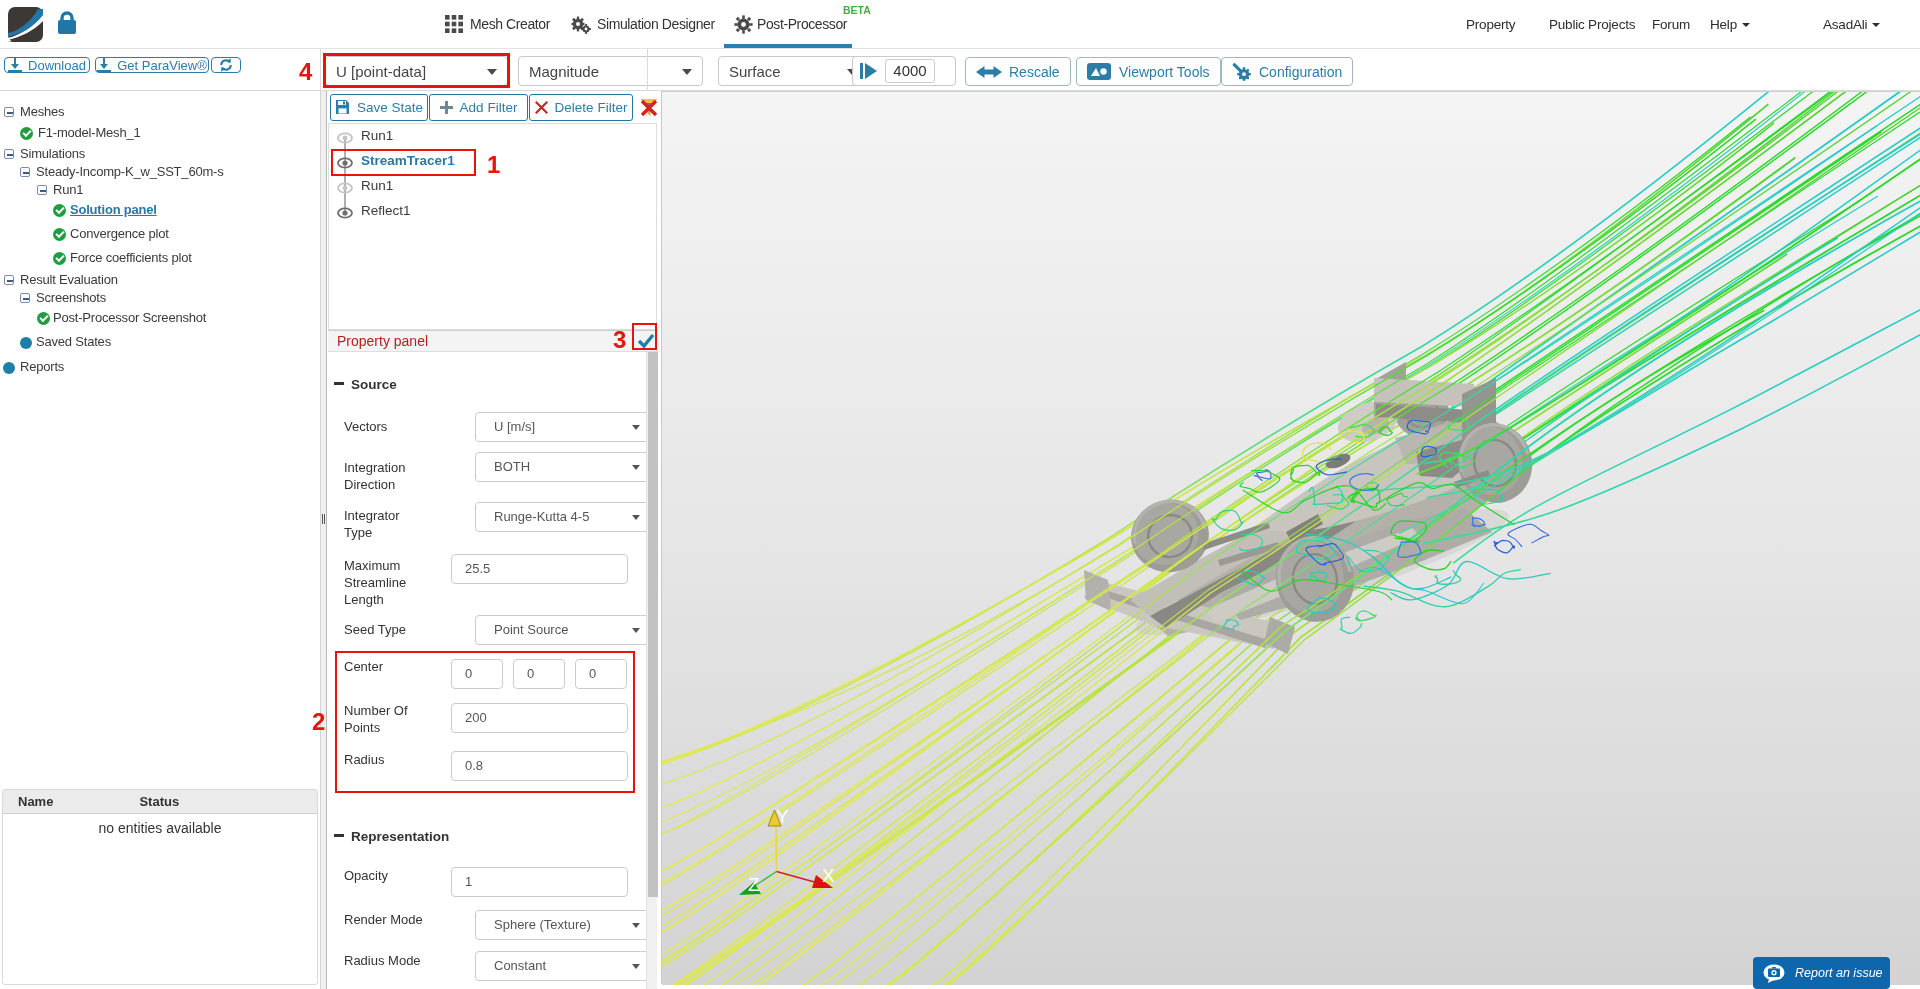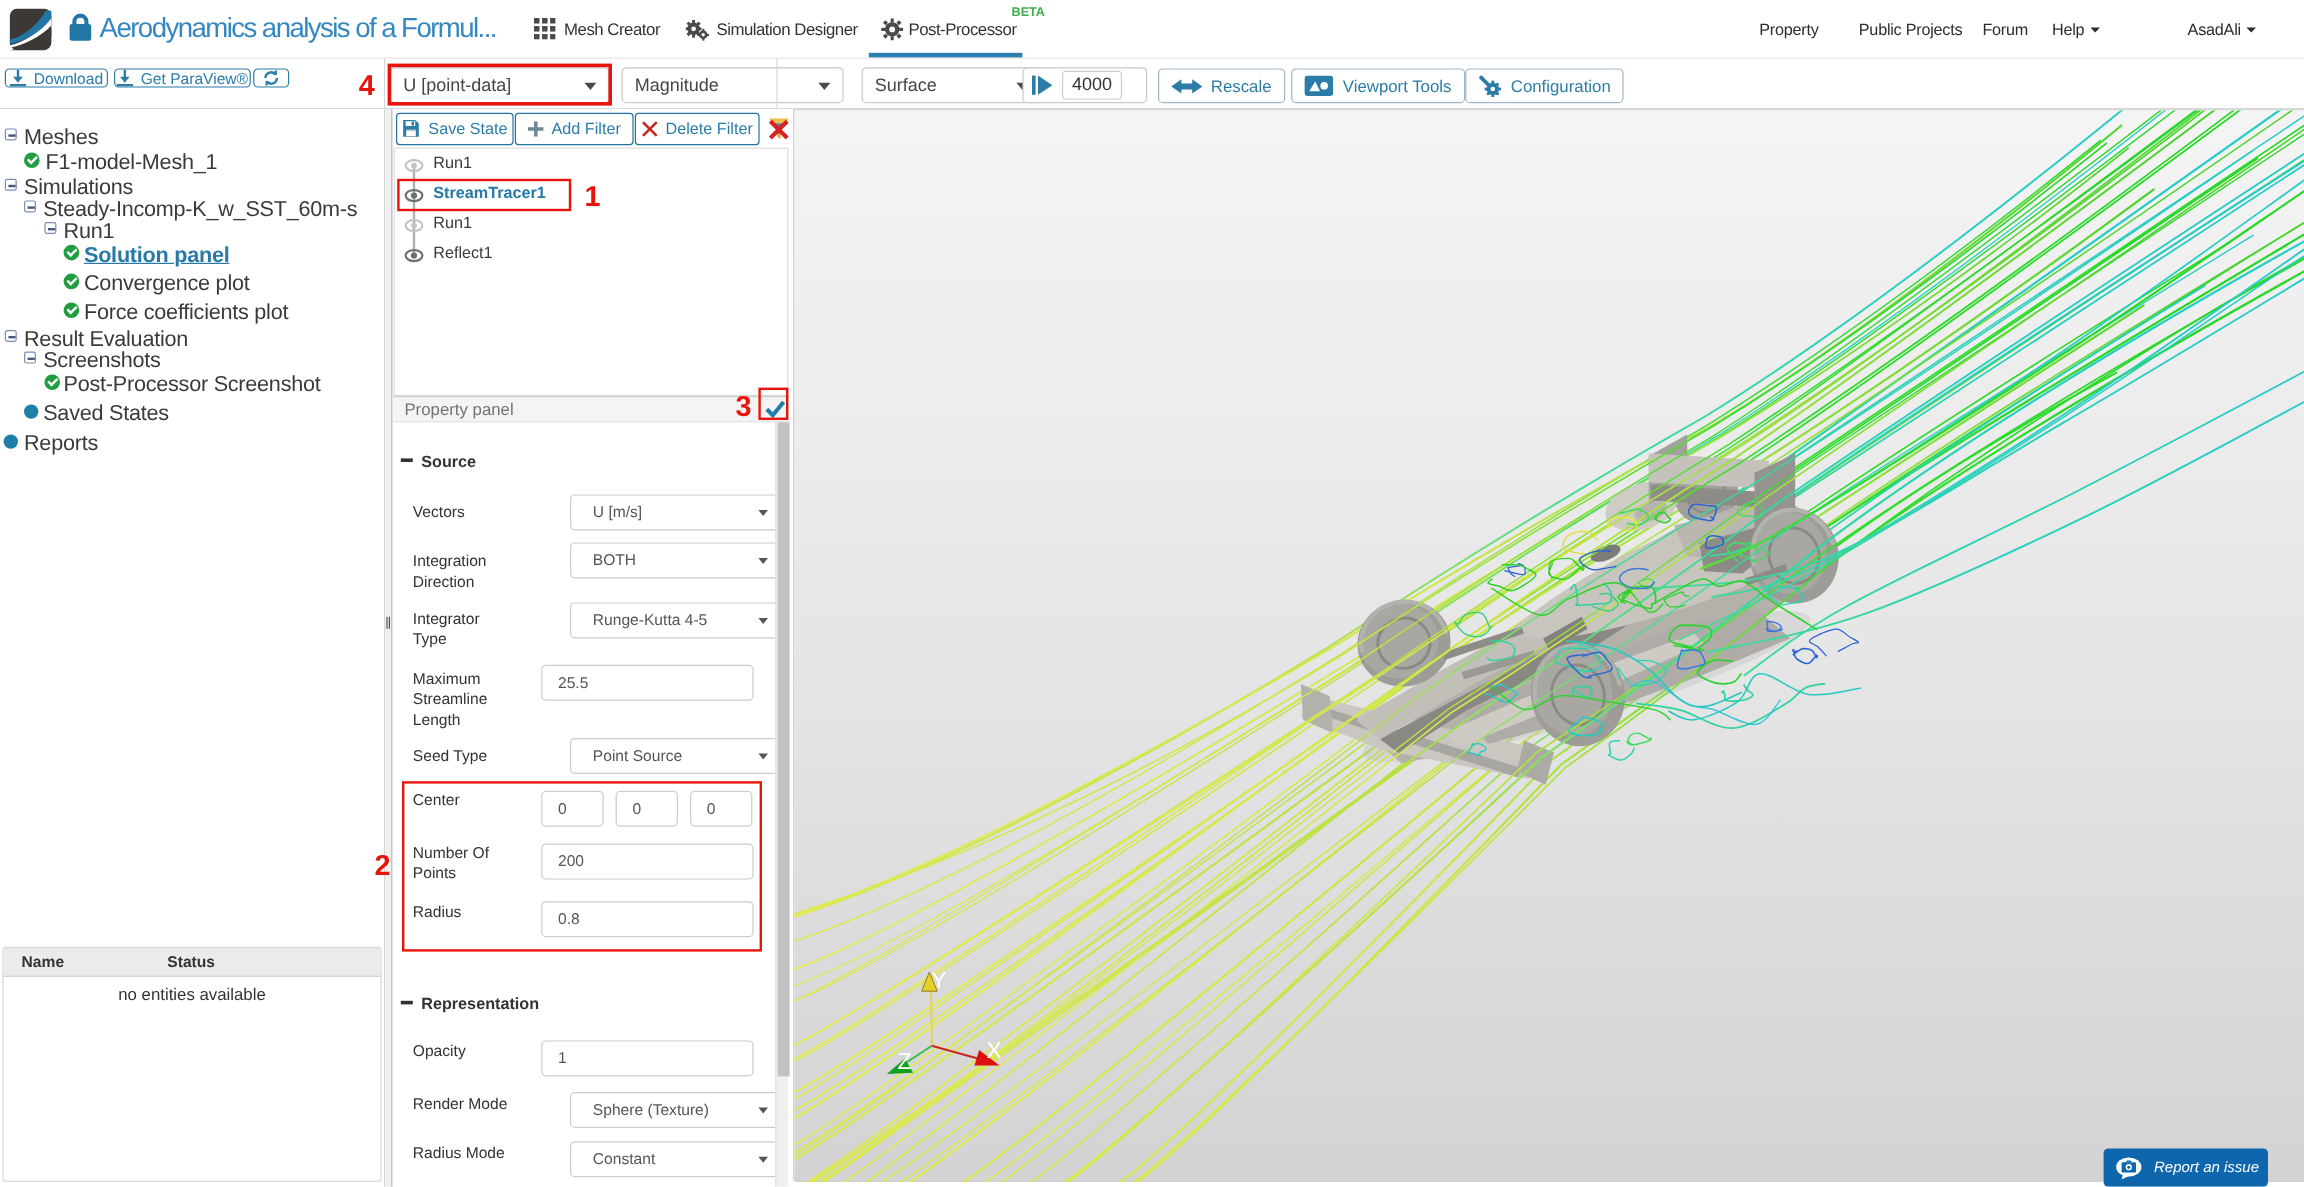--- a/index.html
+++ b/index.html
@@ -21,38 +21,38 @@
 
 
 #toolbar { position:absolute; left:0; top:49px; width:1920px; height:42px; background:#fff; border-bottom:1px solid #d9d9d9; }
 .tbtn { position:absolute; top:8px; height:16px; border:1px solid #2b7da8; border-radius:4px; background:#fff; color:#2b7da8; font-size:13px; display:flex; align-items:center; justify-content:center; white-space:nowrap; }
 .drop { position:absolute; top:7px; height:30px; border:1px solid #c9c9c9; border-radius:4px; background:#fff; color:#454545; font-size:15px; display:flex; align-items:center; padding:0 10px; }
 .drop .dArrow { position:absolute; right:10px; top:12px; width:0; height:0; border-left:5px solid transparent; border-right:5px solid transparent; border-top:6px solid #4a4a4a; }
 .bluebtn { position:absolute; top:8px; height:29px; border:1px solid #9fb6c6; border-radius:4px; background:#fff; color:#2b7da8; font-size:14px; display:flex; align-items:center; padding:0 10px; white-space:nowrap; }
 
 
 #sidebar { position:absolute; left:0; top:91px; width:321px; height:898px; background:#fff; border-right:1px solid #d5d5d5; }
-.trow { position:absolute; font-size:18px; letter-spacing:-0.2px; color:#3a3a3a; white-space:nowrap;text-align:right; }
+.trow { position:absolute; font-size:13px; letter-spacing:-0.2px; color:#3a3a3a; white-space:nowrap;text-align:right; }
 .minusbox { position:absolute; width:10px; height:10px; border:1px solid #7a8db0; border-radius:2px; background:#fff; }
 .minusbox:after { content:""; position:absolute; left:2px; top:4px; width:6px; height:2px; background:#44597e; }
 .gcheck { position:absolute; width:13px; height:13px; border-radius:50%; background:#1f9d40; }
 .gcheck:after { content:""; position:absolute; left:3px; top:3px; width:6px; height:3px; border-left:2px solid #fff; border-bottom:2px solid #fff; transform:rotate(-45deg); }
 .bdot { position:absolute; width:12px; height:12px; border-radius:50%; background:#1d7ea8; }
 #jobstatus { position:absolute; left:2px; top:698px; width:316px; height:196px; border:1px solid #d8d8d8; border-radius:3px; background:#fff; }
 #jshead { height:40px; background:#f4f4f4; border-bottom:1px solid #ddd; color:#2f7fa9; font-size:14.5px; line-height:40px; padding-left:15px; border-radius:3px 3px 0 0; }
 #jstable { height:24px; background:#ebebeb; border-bottom:1px solid #cfcfcf; font-size:13px; font-weight:bold; color:#333; line-height:23px; }
 #gutter { position:absolute; left:321px; top:91px; width:6px; height:898px; background:#efefef; border-right:1px solid #b8b8b8; }
 #grip { position:absolute; left:322px; top:514px; width:3px; height:10px; border-left:1.5px solid #555; border-right:1.5px solid #555; }
 
 
 #middle { position:absolute; left:328px; top:91px; width:330px; height:898px; background:#fff; }
 .fbtn { position:absolute; top:3px; height:27px; border:1px solid #24759e; border-radius:3px; background:#fff; color:#2b7da8; font-size:13.5px; display:flex; align-items:center; justify-content:center; }
 #pipeline { position:absolute; left:0px; top:32px; width:329px; height:207px; border:1px solid #ddd; background:#fff; }
 .prow { position:absolute; left:14px; font-size:13.5px; color:#3a3a3a; }
-#prophead { position:absolute; left:0px; top:239px; width:330px; height:22px; background:#f4f4f4; border-top:1px solid #ccc; border-bottom:1px solid #ddd; font-size:14px; color:#737373; line-height:21px; padding-left:9px; }
+#prophead { position:absolute; left:0px; top:239px; width:330px; height:22px; background:#f4f4f4; border-top:1px solid #ccc; border-bottom:1px solid #ddd; font-size:14px; color:#b91c1c; line-height:21px; padding-left:9px; }
 #propbody { position:absolute; left:0px; top:261px; width:318px; height:637px; background:#fff; overflow:hidden; }
 #propscroll { position:absolute; left:318px; top:261px; width:11px; height:637px; background:#f0f0f0; border-left:1px solid #e2e2e2; }
 #propthumb { position:absolute; left:1px; top:0px; width:10px; height:545px; background:#c2c2c2; }
 .plabel { position:absolute; left:16px; font-size:13px; color:#333; line-height:17px; }
 .pinput { position:absolute; left:123px; width:177px; height:30px; border:1px solid #ccc; border-radius:4px; background:#fff; font-size:13px; color:#555; line-height:28px; padding-left:13px; }
 .psel .sArrow { position:absolute; right:11px; top:12px; width:0; height:0; border-left:4.5px solid transparent; border-right:4.5px solid transparent; border-top:5.5px solid #555; }
 .psel { padding-left:18px;margin-left:24px; }
 .sechead { position:absolute; left:6px; font-size:13.5px; font-weight:bold; color:#333; }
 .sechead:before { content:""; display:inline-block; width:10px; height:3px; background:#333; vertical-align:middle; margin-right:7px; margin-top:-3px; }
 
@@ -72,21 +72,20 @@
     <svg id="logo" viewBox="0 0 35 35">
       <rect x="0" y="0" width="35" height="35" rx="7" fill="#3b3835"></rect>
       <path d="M0,26 C10,24 22,16 30,2 L35,2 L35,14 C24,22 10,27 0,30 Z" fill="#2176a5"></path>
       <path d="M0,31 C12,28 26,20 35,8 L35,14 C26,24 12,30 0,33 Z" fill="#ffffff"></path>
       <path d="M0,35 C12,33 28,26 35,16 L35,24 C28,31 14,35 4,35 Z" fill="#3b3835"></path>
     </svg>
     <svg width="20" height="24" style="position:absolute;left:57px;top:11px" viewBox="0 0 20 24">
       <rect x="1" y="9" width="18" height="14" rx="2" fill="#2176a5"></rect>
       <path d="M5 9 V7 a5 5 0 0 1 10 0 V9" fill="none" stroke="#2176a5" stroke-width="3.4"></path>
     </svg>
-    <div id="title">Aerodynamics analysis of a Formul...</div>
 
     <svg class="tabicon" style="left:445px" width="18" height="18" viewBox="0 0 18 18" fill="#4a4a4a">
       <rect x="0" y="0" width="4.6" height="4.6"></rect>
         <rect x="6.7" y="0" width="4.6" height="4.6"></rect>
         <rect x="13.4" y="0" width="4.6" height="4.6"></rect>
       <rect x="0" y="6.7" width="4.6" height="4.6"></rect>
         <rect x="6.7" y="6.7" width="4.6" height="4.6"></rect>
         <rect x="13.4" y="6.7" width="4.6" height="4.6"></rect>
       <rect x="0" y="13.4" width="4.6" height="4.6"></rect>
         <rect x="6.7" y="13.4" width="4.6" height="4.6"></rect>

